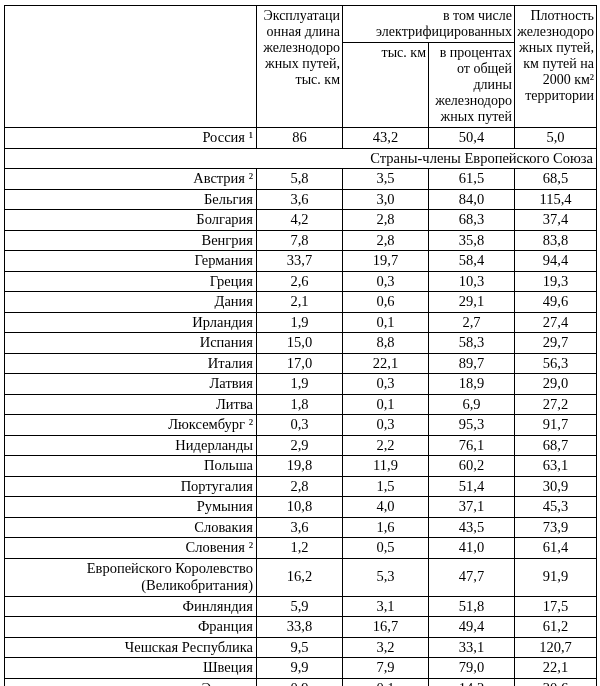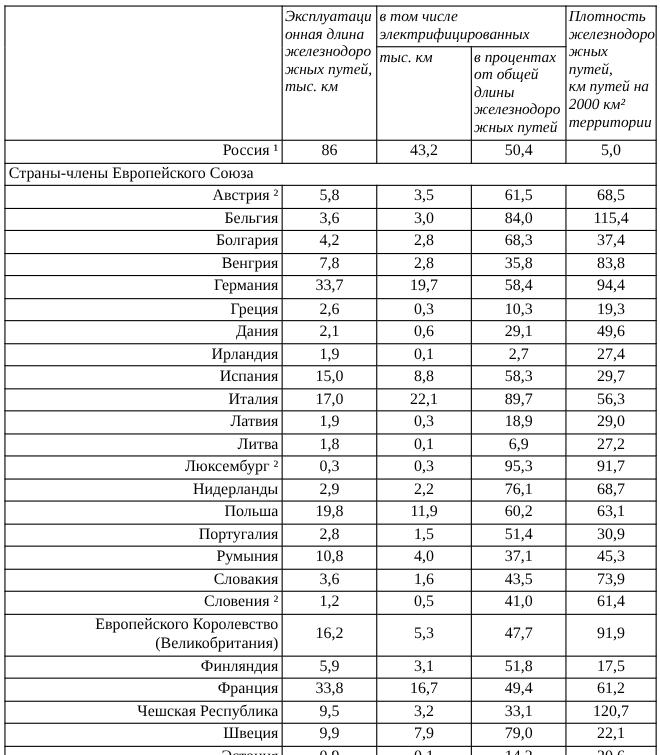--- a/index.html
+++ b/index.html
@@ -22,40 +22,39 @@
   table.data-table th,
   table.data-table td {
     border: 1px solid #000000;
     box-sizing: border-box;
   }
   table.data-table th {
     font-weight: normal;
     font-size: 14px;
     line-height: 16px;
     vertical-align: top;
-    text-align: left;
+    text-align: right;
     padding: 2px 2px;
     white-space: pre-line;
-    font-style: italic;
   }
   table.data-table td {
     font-size: 14.5px;
     line-height: 17.5px;
     padding: 1px 3px;
     vertical-align: middle;
   }
   td.name {
     text-align: right;
     padding-left: 6px;
   }
   td.num {
     text-align: center;
   }
   td.section {
-    text-align: left;
+    text-align: right;
   }
 </style>
 </head>
 <body>
 
 <div class="page">
 
   <table class="data-table">
     <colgroup>
       <col style="width:252px">

